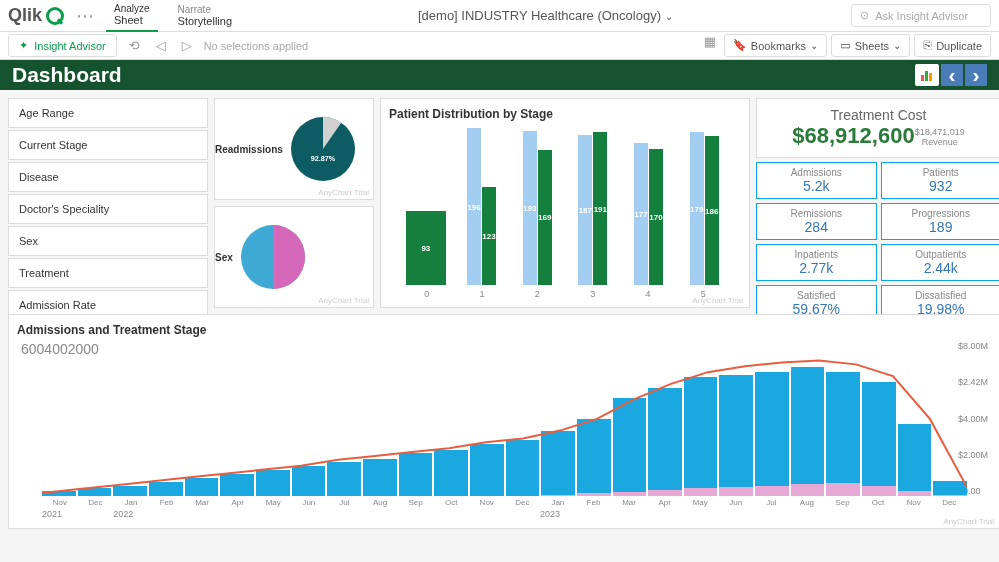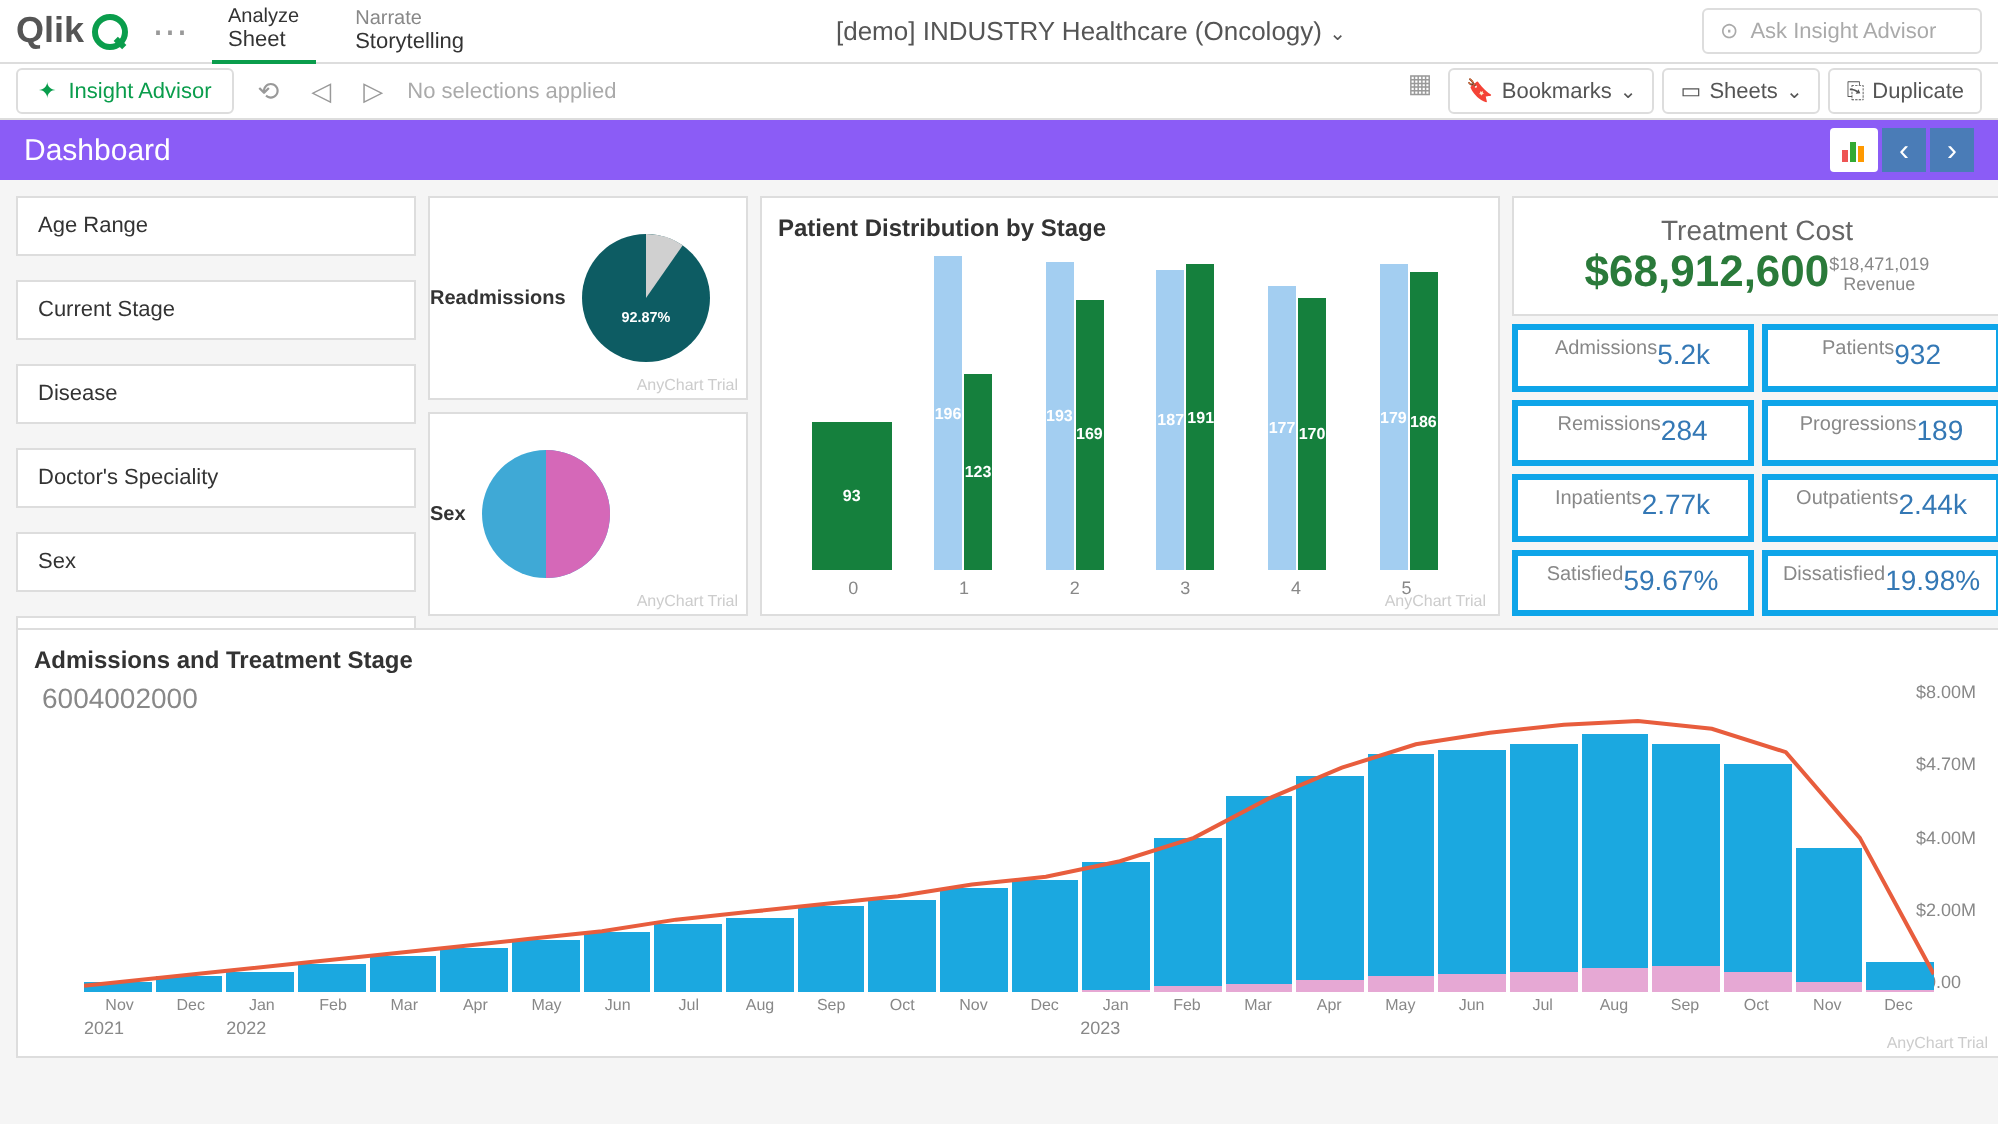--- a/index.html
+++ b/index.html
@@ -13,47 +13,47 @@
 .nav-item.active{border-bottom:2px solid #0a9d4c;color:#333}
 .nav-label{font-size:11px;color:#333}
 .app-title{flex:1;text-align:center;font-size:13px;color:#555;cursor:pointer}
 .search-box{border:1px solid #ddd;border-radius:3px;padding:4px 8px;width:140px;display:flex;align-items:center;gap:6px;color:#aaa;font-size:11px}
 .toolbar{height:28px;background:#fff;border-bottom:1px solid #ddd;display:flex;align-items:center;padding:0 8px;gap:8px}
 .insight-btn{border:1px solid #ddd;border-radius:3px;padding:4px 10px;color:#0a9d4c;font-size:11px;display:flex;align-items:center;gap:6px;cursor:pointer}
 .tb-icon{color:#999;padding:0 4px;cursor:pointer;font-size:13px}
 .tb-text{color:#aaa;font-size:11px}
 .tb-right{margin-left:auto;display:flex;gap:4px}
 .tb-btn{border:1px solid #ddd;border-radius:3px;padding:4px 8px;font-size:11px;color:#555;display:flex;align-items:center;gap:4px;cursor:pointer}
-.dash-header{height:30px;background:#8b5cf6;color:#fff;display:flex;align-items:center;padding:0 12px;font-size:15px;font-weight:400}
+.dash-header{height:30px;background:#14532d;color:#fff;display:flex;align-items:center;padding:0 12px;font-size:21px;font-weight:700}
 .dash-icons{margin-left:auto;display:flex;gap:2px}
 .dash-icon{width:24px;height:22px;background:#fff;border-radius:2px;display:flex;align-items:center;justify-content:center;cursor:pointer}
 .dash-arrow{width:22px;height:22px;background:#4a7cb7;display:flex;align-items:center;justify-content:center;cursor:pointer;color:#fff}
 .content{padding:8px;display:grid;grid-template-columns:200px 160px 370px 245px;grid-template-rows:210px 215px;gap:6px}
-.filters{display:flex;flex-direction:column;gap:12px}
+.filters{display:flex;flex-direction:column;gap:2px}
 .filter-item{background:#fff;border:1px solid #ddd;padding:8px 10px;font-size:11px;cursor:pointer;flex:1;display:flex;align-items:center}
 .pies{display:flex;flex-direction:column;gap:6px}
 .pie-box{background:#fff;border:1px solid #ddd;flex:1;display:flex;flex-direction:row;align-items:center;padding:0;font-size:10px;font-weight:600;position:relative}
 .pie-wm{position:absolute;bottom:2px;right:4px;font-size:8px;color:#ccc;font-weight:400}
 .bar-box{background:#fff;border:1px solid #ddd;padding:8px;position:relative}
 .bar-title{font-size:12px;font-weight:600;margin-bottom:4px}
 .bars-area{display:flex;height:160px;align-items:flex-end;gap:2px;padding:0 10px}
 .bar-group{flex:1;display:flex;align-items:flex-end;gap:1px;justify-content:center}
 .bar{width:14px;position:relative}
 .bar-light{background:#a3cef1}
 .bar-dark{background:#15803d}
 .bar-label{position:absolute;top:50%;left:50%;transform:translate(-50%,-50%);font-size:8px;color:#fff;font-weight:600}
 .bar-x{display:flex;padding:0 10px;margin-top:4px}
 .bar-x span{flex:1;text-align:center;font-size:9px;color:#888}
 .kpis{display:flex;flex-direction:column;gap:4px}
 .kpi-main{background:#fff;border:1px solid #ddd;text-align:center;padding:8px}
 .kpi-title{font-size:14px;color:#666}
 .kpi-val{font-size:22px;font-weight:600;color:#2a7a3a;display:inline}
 .kpi-sub{font-size:9px;color:#888;display:inline-block;vertical-align:top;margin-top:4px}
 .kpi-grid{display:grid;grid-template-columns:1fr 1fr;gap:4px;flex:1}
-.kpi-cell{background:#fff;border:3px solid #0ea5e9;text-align:center;padding:4px;display:flex;flex-direction:row;justify-content:center}
+.kpi-cell{background:#fff;border:1px solid #0ea5e9;text-align:center;padding:4px;display:flex;flex-direction:column;justify-content:center}
 .kpi-cell-label{font-size:10px;color:#888}
 .kpi-cell-val{font-size:14px;color:#3478b5;font-weight:500}
 .combo-box{grid-column:1/5;background:#fff;border:1px solid #ddd;padding:8px;position:relative}
 .combo-title{font-size:12px;font-weight:600;margin-bottom:4px}
 .combo-chart{height:155px;display:flex;align-items:flex-end;padding:0 25px;position:relative;gap:2px}
 .cbar{flex:1;background:#1ba8e0;position:relative}
 .cbar-pink{position:absolute;bottom:0;left:0;right:0;background:#e6a8d4}
 .y-left{position:absolute;left:4px;top:0;bottom:0;display:flex;flex-direction:row;justify-content:space-between;font-size:14px;color:#888;text-align:center;width:20px}
 .y-right{position:absolute;right:4px;top:0;bottom:0;display:flex;flex-direction:column;justify-content:space-between;font-size:9px;color:#888}
 .combo-x{display:flex;padding:0 25px;font-size:8px;color:#888;margin-top:2px}
@@ -266,21 +266,21 @@
     <div class="combo-title">Admissions and Treatment Stage</div>
     <div style="position:relative;height:155px">
       <div class="y-left" id="yl">
           <span>600</span>
           <span>400</span>
           <span>200</span>
           <span>0</span>
         </div>
       <div class="y-right" id="yr">
           <span>$8.00M</span>
-          <span>$4.70M</span>
+          <span>$2.42M</span>
           <span>$4.00M</span>
           <span>$2.00M</span>
           <span>$0.00</span>
         </div>
       <div class="combo-chart" id="combo-bars">
           <div class="cbar" style="height: 5.16667px;"></div>
           <div class="cbar" style="height: 7.75px;"></div>
           <div class="cbar" style="height: 10.3333px;"></div>
           <div class="cbar" style="height: 14.2083px;"></div>
           <div class="cbar" style="height: 18.0833px;"></div>

